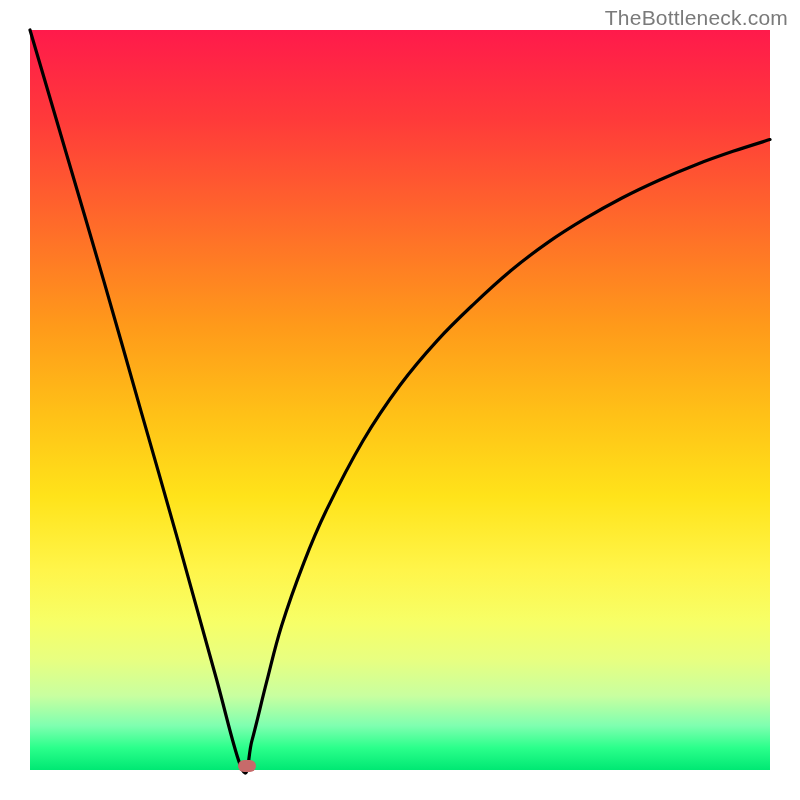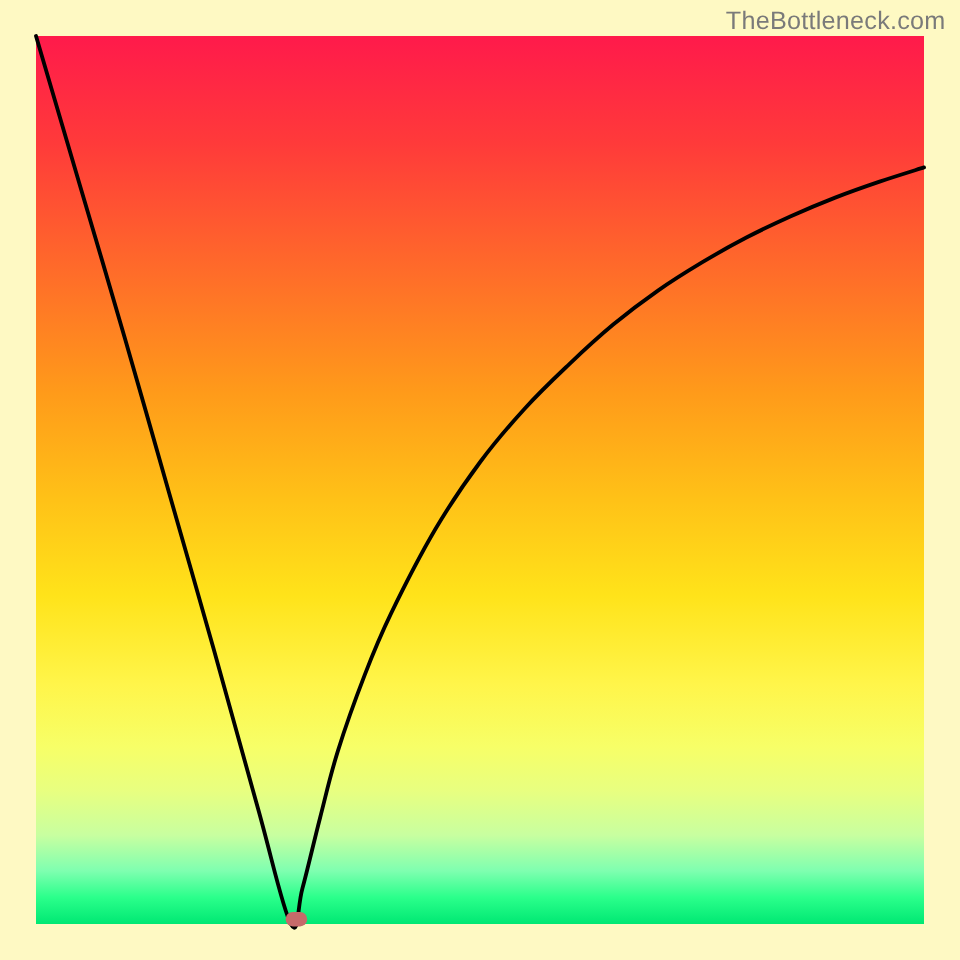--- a/index.html
+++ b/index.html
@@ -1,21 +1,21 @@
 <!DOCTYPE html>
 <html><head>
 <meta charset="utf-8">
 <style>
   * { margin: 0; padding: 0; box-sizing: border-box; }
   html, body { width: 800px; height: 800px; overflow: hidden; background: #000; }
   .frame {
     position: relative;
     width: 800px;
     height: 800px;
-    background: #fef9c3;
+    background: #ffffff;
   }
   .plot-area {
     position: absolute;
     left: 30px;
     top: 30px;
     width: 740px;
     height: 740px;
     background: linear-gradient(to bottom,
       #ff1a4b 0%,
       #ff3a3a 12%,

